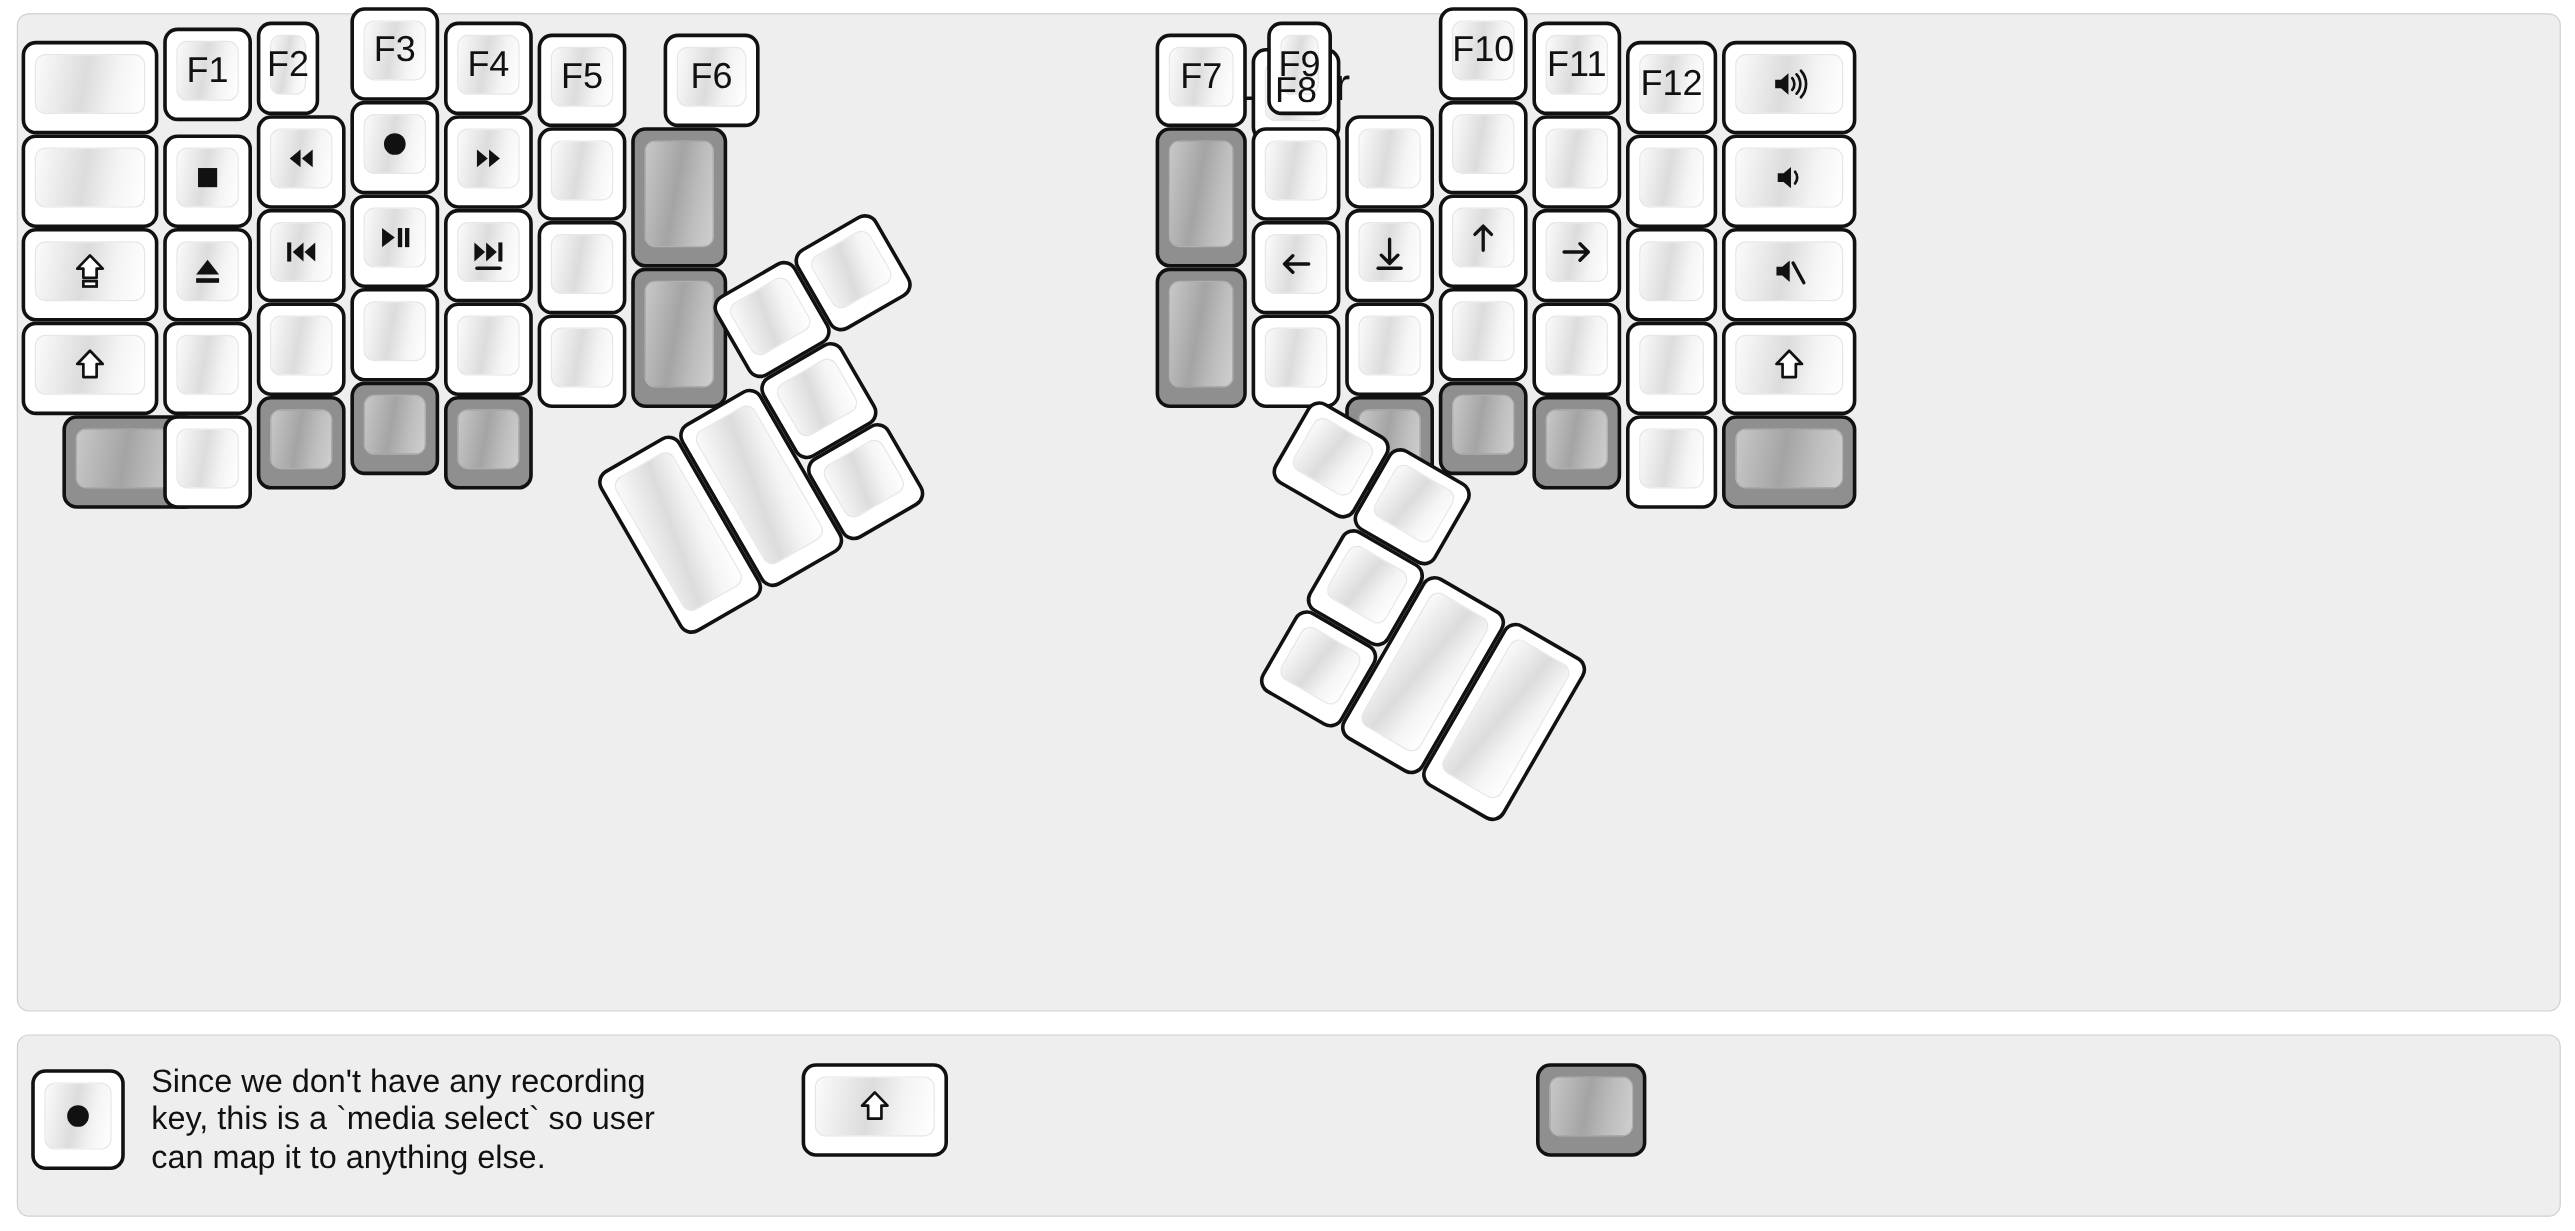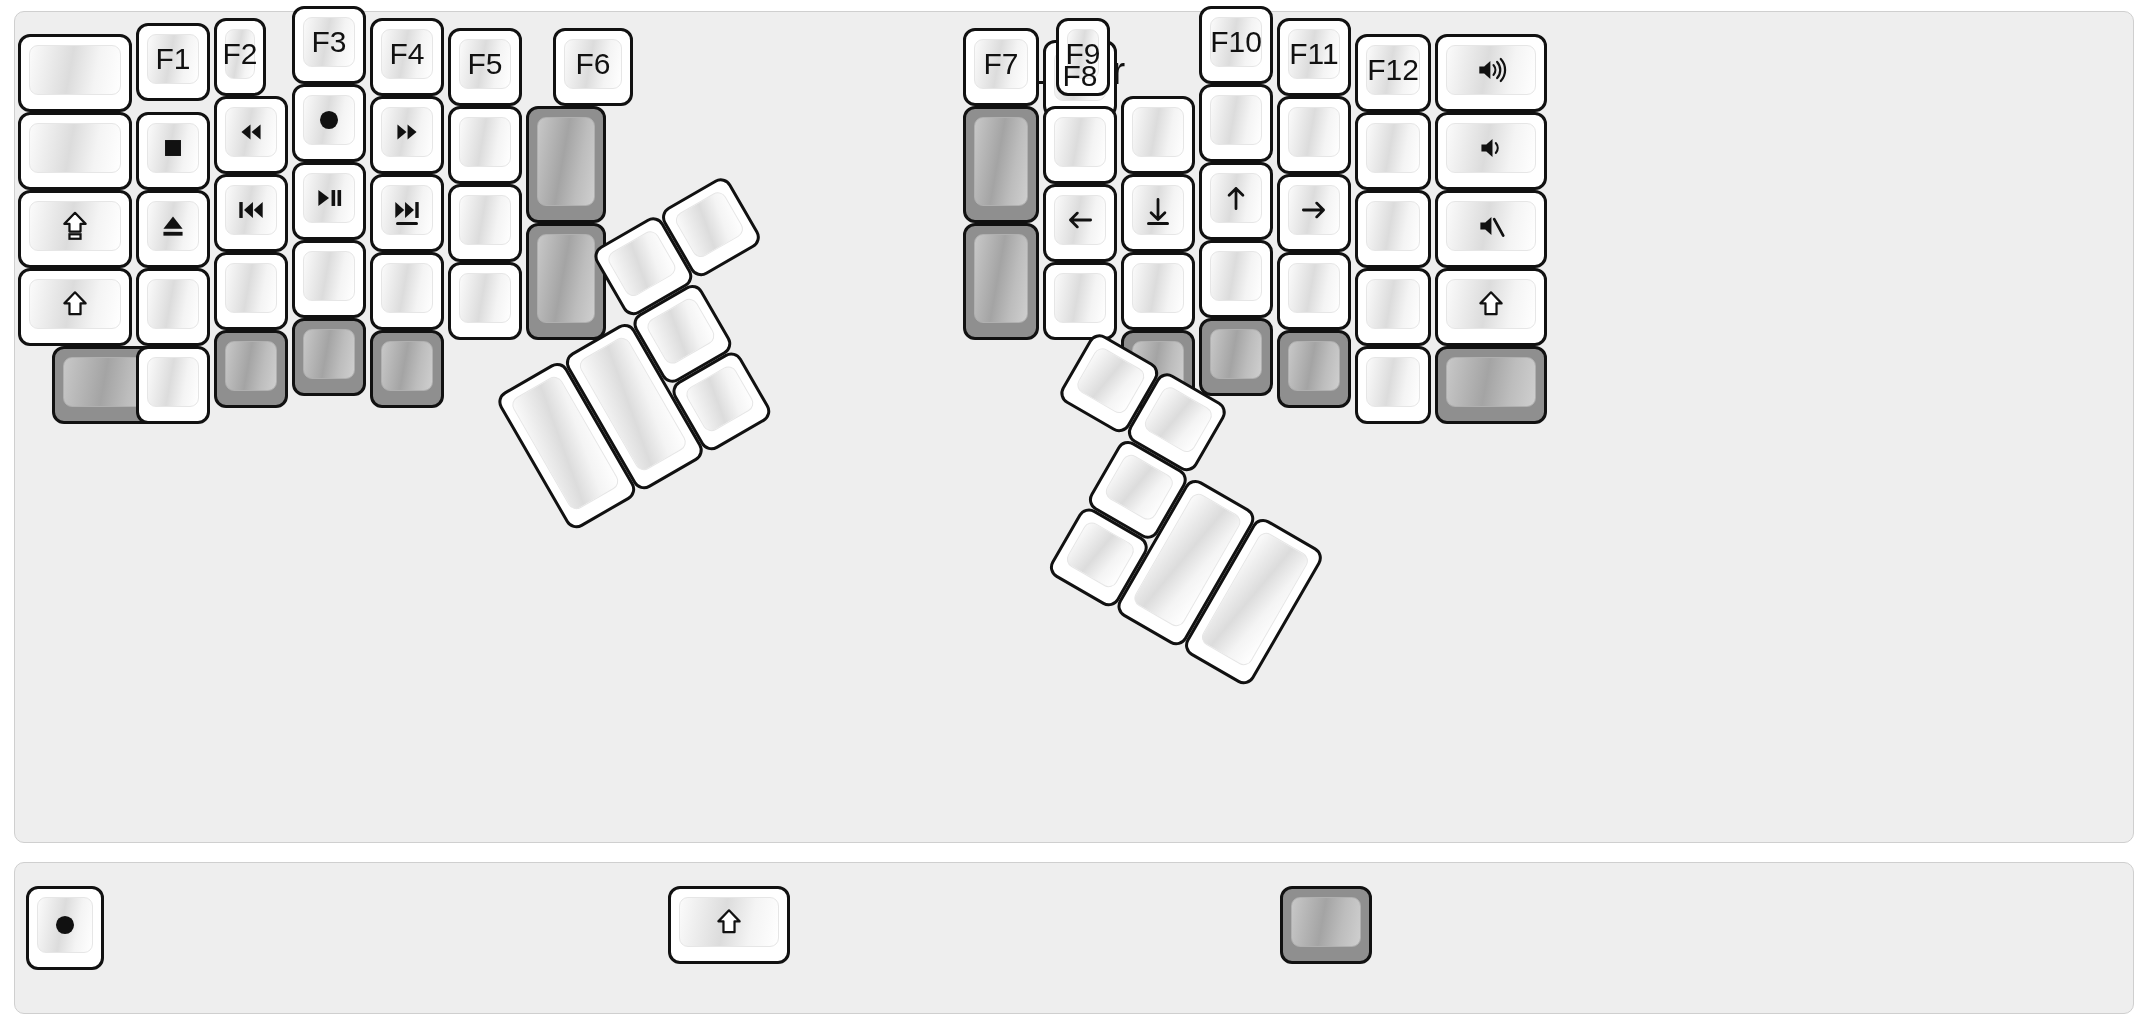--- a/index.html
+++ b/index.html
@@ -437,20 +437,23 @@
       <div class="legend-item" style="left: 26px; top: 886px;">
         <div class="key legend-key" style="left: 0px; top: 0px; width: 78px; height: 84px; position: relative;">
           <div class="cap">
             <span class="glyph">
               <svg width="34" height="34" viewBox="0 0 32 32" fill="#111">
                 <circle cx="16" cy="16" r="8.5"></circle>
               </svg>
             </span>
           </div>
         </div>
+        <div class="legend-text">Since we don't have any recording
+key, this is a `media select` so user
+can map it to anything else.</div>
       </div>
       <div class="legend-item" style="left: 668px; top: 886px;">
         <div class="key legend-key" style="left: 0px; top: 0px; width: 122px; height: 78px; position: relative;">
           <div class="cap">
             <span class="glyph">
               <svg width="34" height="34" viewBox="0 0 32 32" fill="#111">
                 <path d="M16 5 L26 15.4 L21.2 15.4 L21.2 25.6 L10.8 25.6 L10.8 15.4 L6 15.4 Z" fill="#ffffff" stroke="#111" stroke-width="2.1" stroke-linejoin="round"></path>
               </svg>
             </span>
           </div>

